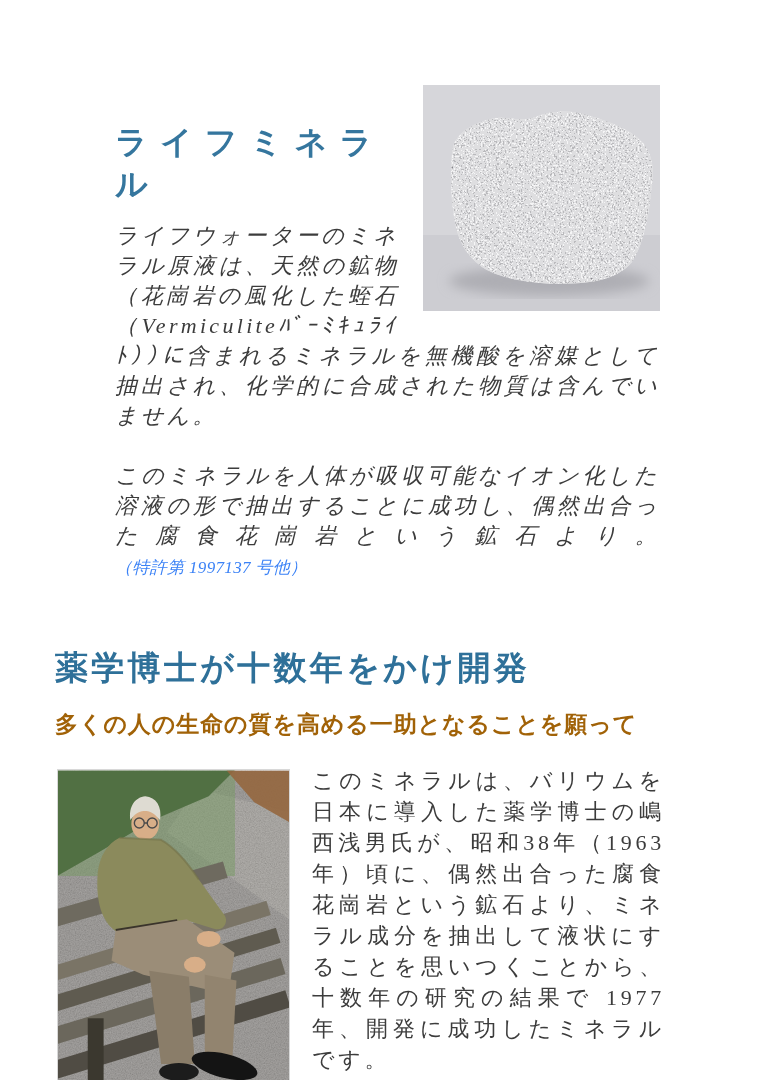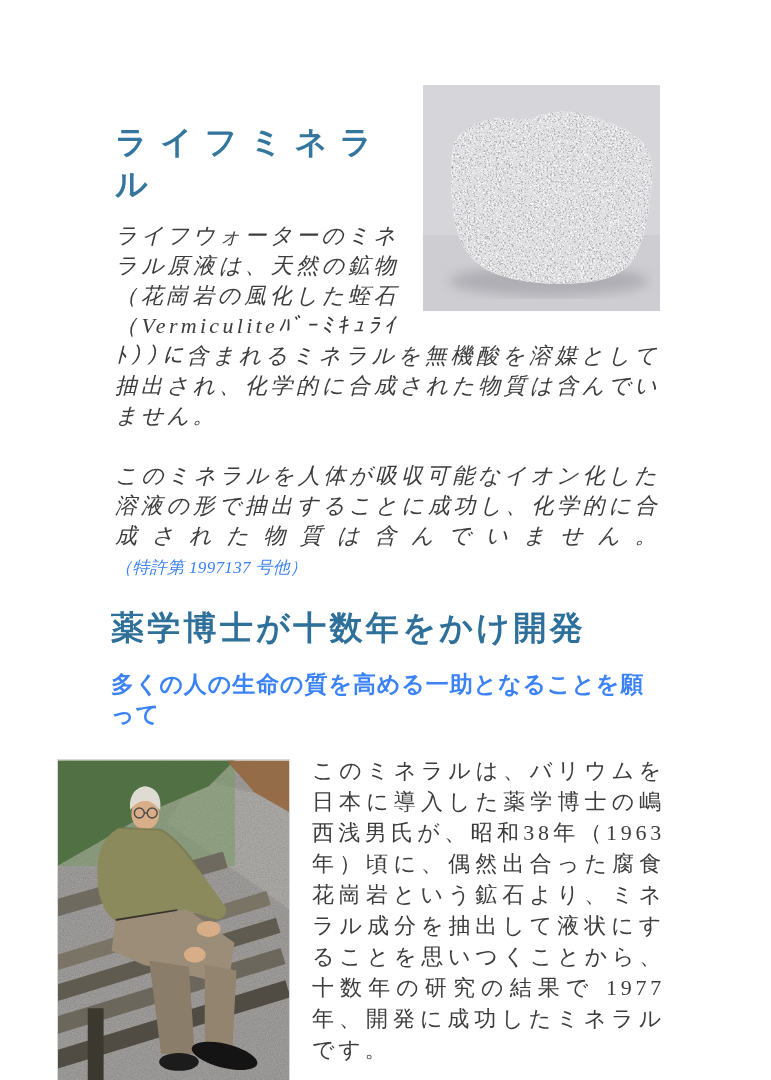--- a/index.html
+++ b/index.html
@@ -35,35 +35,35 @@
     font-style:italic;
   }
   .body-p.second{margin-top:30px;}
   .patent-note{
     font-size:17px;
     letter-spacing:0.02em;
     color:#3b82f6;
     white-space:nowrap;
   }
   
-  .sec-dev-head{padding:0 111px 0 111px;margin-top:24px;}
+  .sec-dev-head{padding:0 111px 0 55px;margin-top:64px;}
   .dev-title{
     margin:0;
     font-size:33px;line-height:42px;
     font-weight:700;
     letter-spacing:0.10em;
     color:#2e7099;
   }
   .dev-subtitle{
     margin:20px 0 0 0;
     font-family:"Liberation Sans","DejaVu Sans",sans-serif;
     font-size:23px;line-height:30px;
     font-weight:700;
     letter-spacing:0.04em;
-    color:#3b82f6;
+    color:#a16207;
   }
   
   .sec-story{padding:0 106px 0 57px;margin-top:26px;}
   .portrait-figure{
     float:left;
     width:233px;height:333px;
     margin:4px 22px 10px 0;
     border:1px solid #d8d8d8;
     box-sizing:border-box;
     overflow:hidden;
@@ -112,21 +112,21 @@
         <g clip-path="url(#rockClip)">
           <rect width="237" height="226" filter="url(#graniteNoise)" opacity="0.88"></rect>
         </g>
       </svg>
     </div>
 
     <h1 class="page-title">ライフミネラル</h1>
 
     <p class="body-p">ライフウォーターのミネラル原液は、天然の鉱物（花崗岩の風化した蛭石（Vermiculiteﾊﾞｰﾐｷｭﾗｲﾄ））に含まれるミネラルを無機酸を溶媒として抽出され、化学的に合成された物質は含んでいません。</p>
 
-    <p class="body-p second"><span>このミネラルを人体が吸収可能なイオン化した溶液の形で抽出することに成功し、化学的に合成された物質は含んでいません。</span><span class="patent-note">（特許第 1997137 号他）</span></p>
+    <p class="body-p second"><span>このミネラルを人体が吸収可能なイオン化した溶液の形で抽出することに成功し、偶然出合った腐食花崗岩という鉱石より。</span><span class="patent-note">（特許第 1997137 号他）</span></p>
   </section>
 
   <section class="sec-dev-head">
     <h2 class="dev-title">薬学博士が十数年をかけ開発</h2>
     <p class="dev-subtitle">多くの人の生命の質を高める一助となることを願って</p>
   </section>
 
   <section class="sec-story clearfix">
 
     <div class="portrait-figure">

